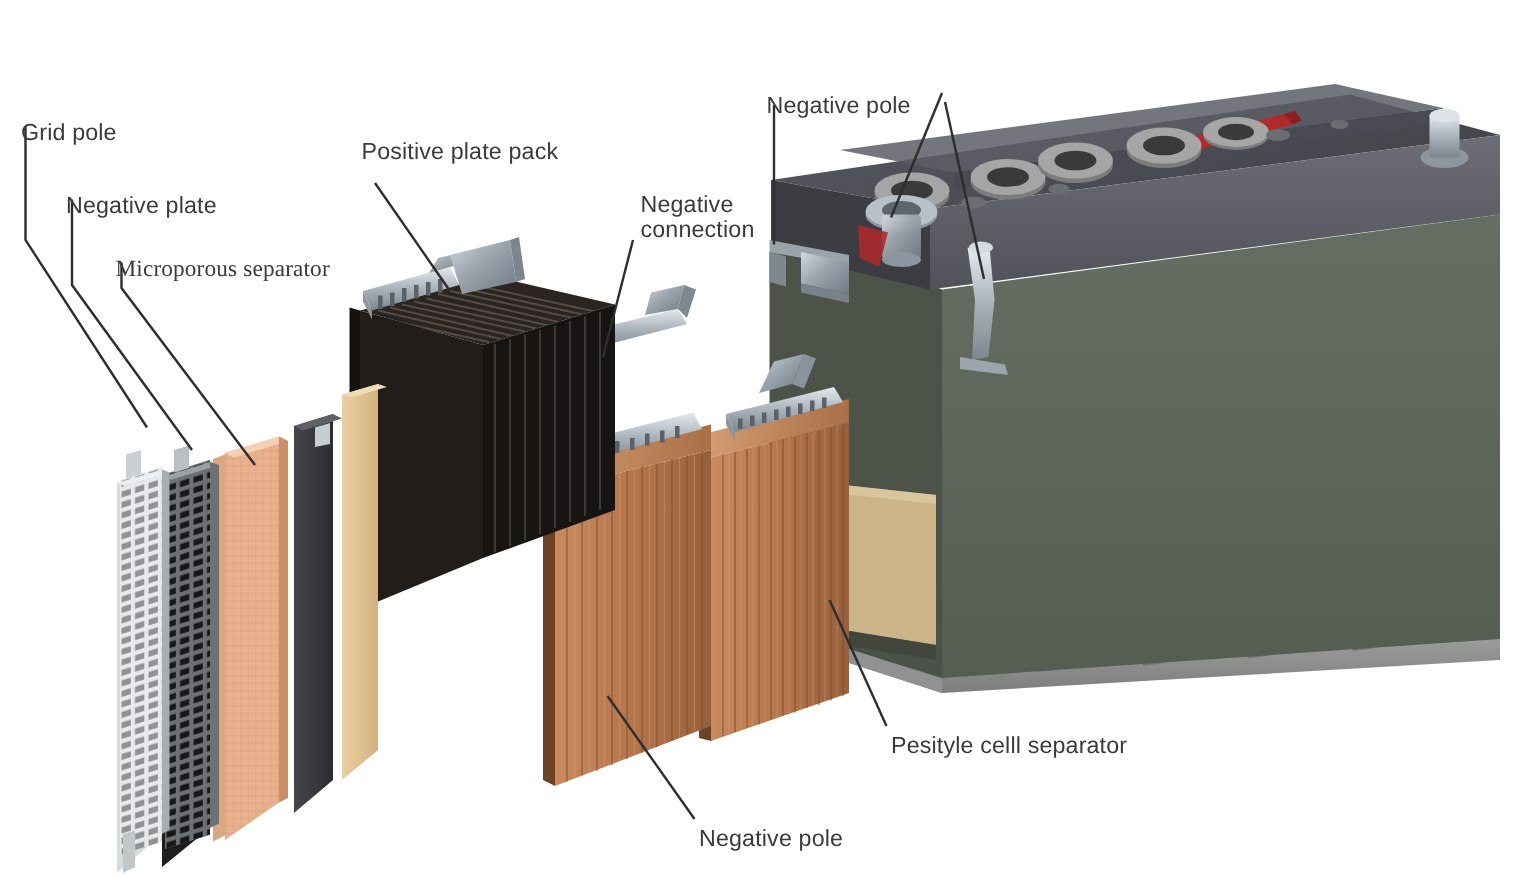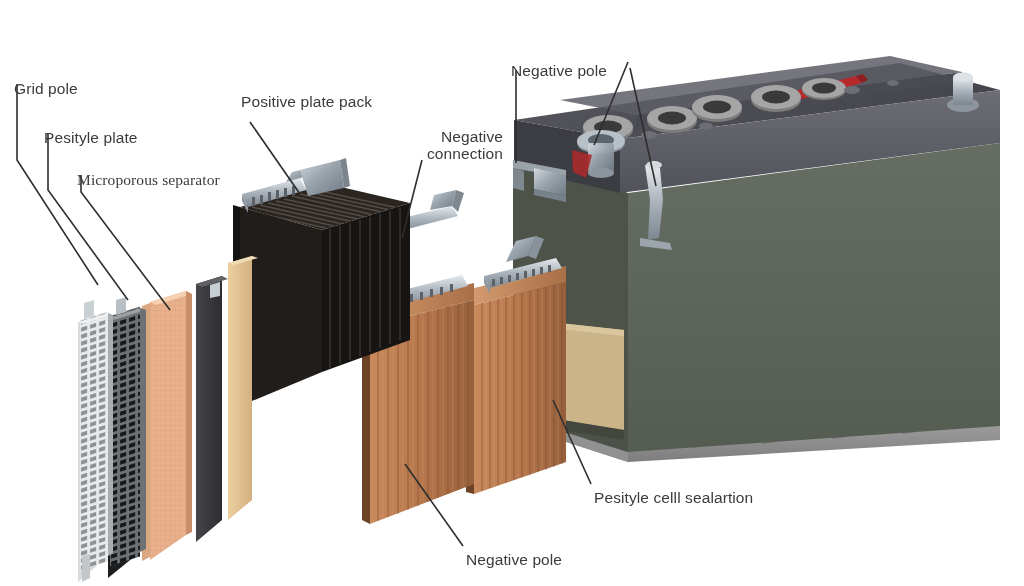--- a/index.html
+++ b/index.html
@@ -26,21 +26,21 @@
     color: #3b3b3b;
     font-family: "Liberation Sans", sans-serif;
     font-size: 15.5px;
     line-height: 1.12;
     white-space: pre;
     letter-spacing: .1px;
     text-align: right;
   }
   .callout.two-line {
     white-space: pre-line;
-    text-align: right;
+    text-align: left;
   }
 </style>
 </head>
 <body>
 
 <div id="stage">
 
   <svg id="art" viewBox="0 0 1024 586">
     <defs>
 
@@ -455,28 +455,28 @@
 
         <path d="M463 546 L405 464"></path>
 
         <path d="M591 484 L553 400"></path>
       </g>
     </g>
   </svg>
 
   <div class="callout" style="left:14px;  top:80px;">Grid pole</div>
 
-  <div class="callout" style="left:44px;  top:129px;">Pesityle plate</div>
+  <div class="callout" style="left:44px;  top:129px;">Negative plate</div>
 
   <div class="callout" style="left:77px;  top:171px;font-family:Liberation Serif, serif;">Microporous separator</div>
 
   <div class="callout" style="left:241px; top:93px;">Positive plate pack</div>
 
   <div class="callout two-line" style="left:427px; top:128px;">Negative
 connection</div>
 
   <div class="callout" style="left:511px; top:62px;">Negative pole</div>
 
   <div class="callout" style="left:466px; top:551px;">Negative pole</div>
 
-  <div class="callout" style="left:594px; top:489px;">Pesityle celll sealartion</div>
+  <div class="callout" style="left:594px; top:489px;">Pesityle celll separator</div>
 
 </div>
 
 </body></html>

